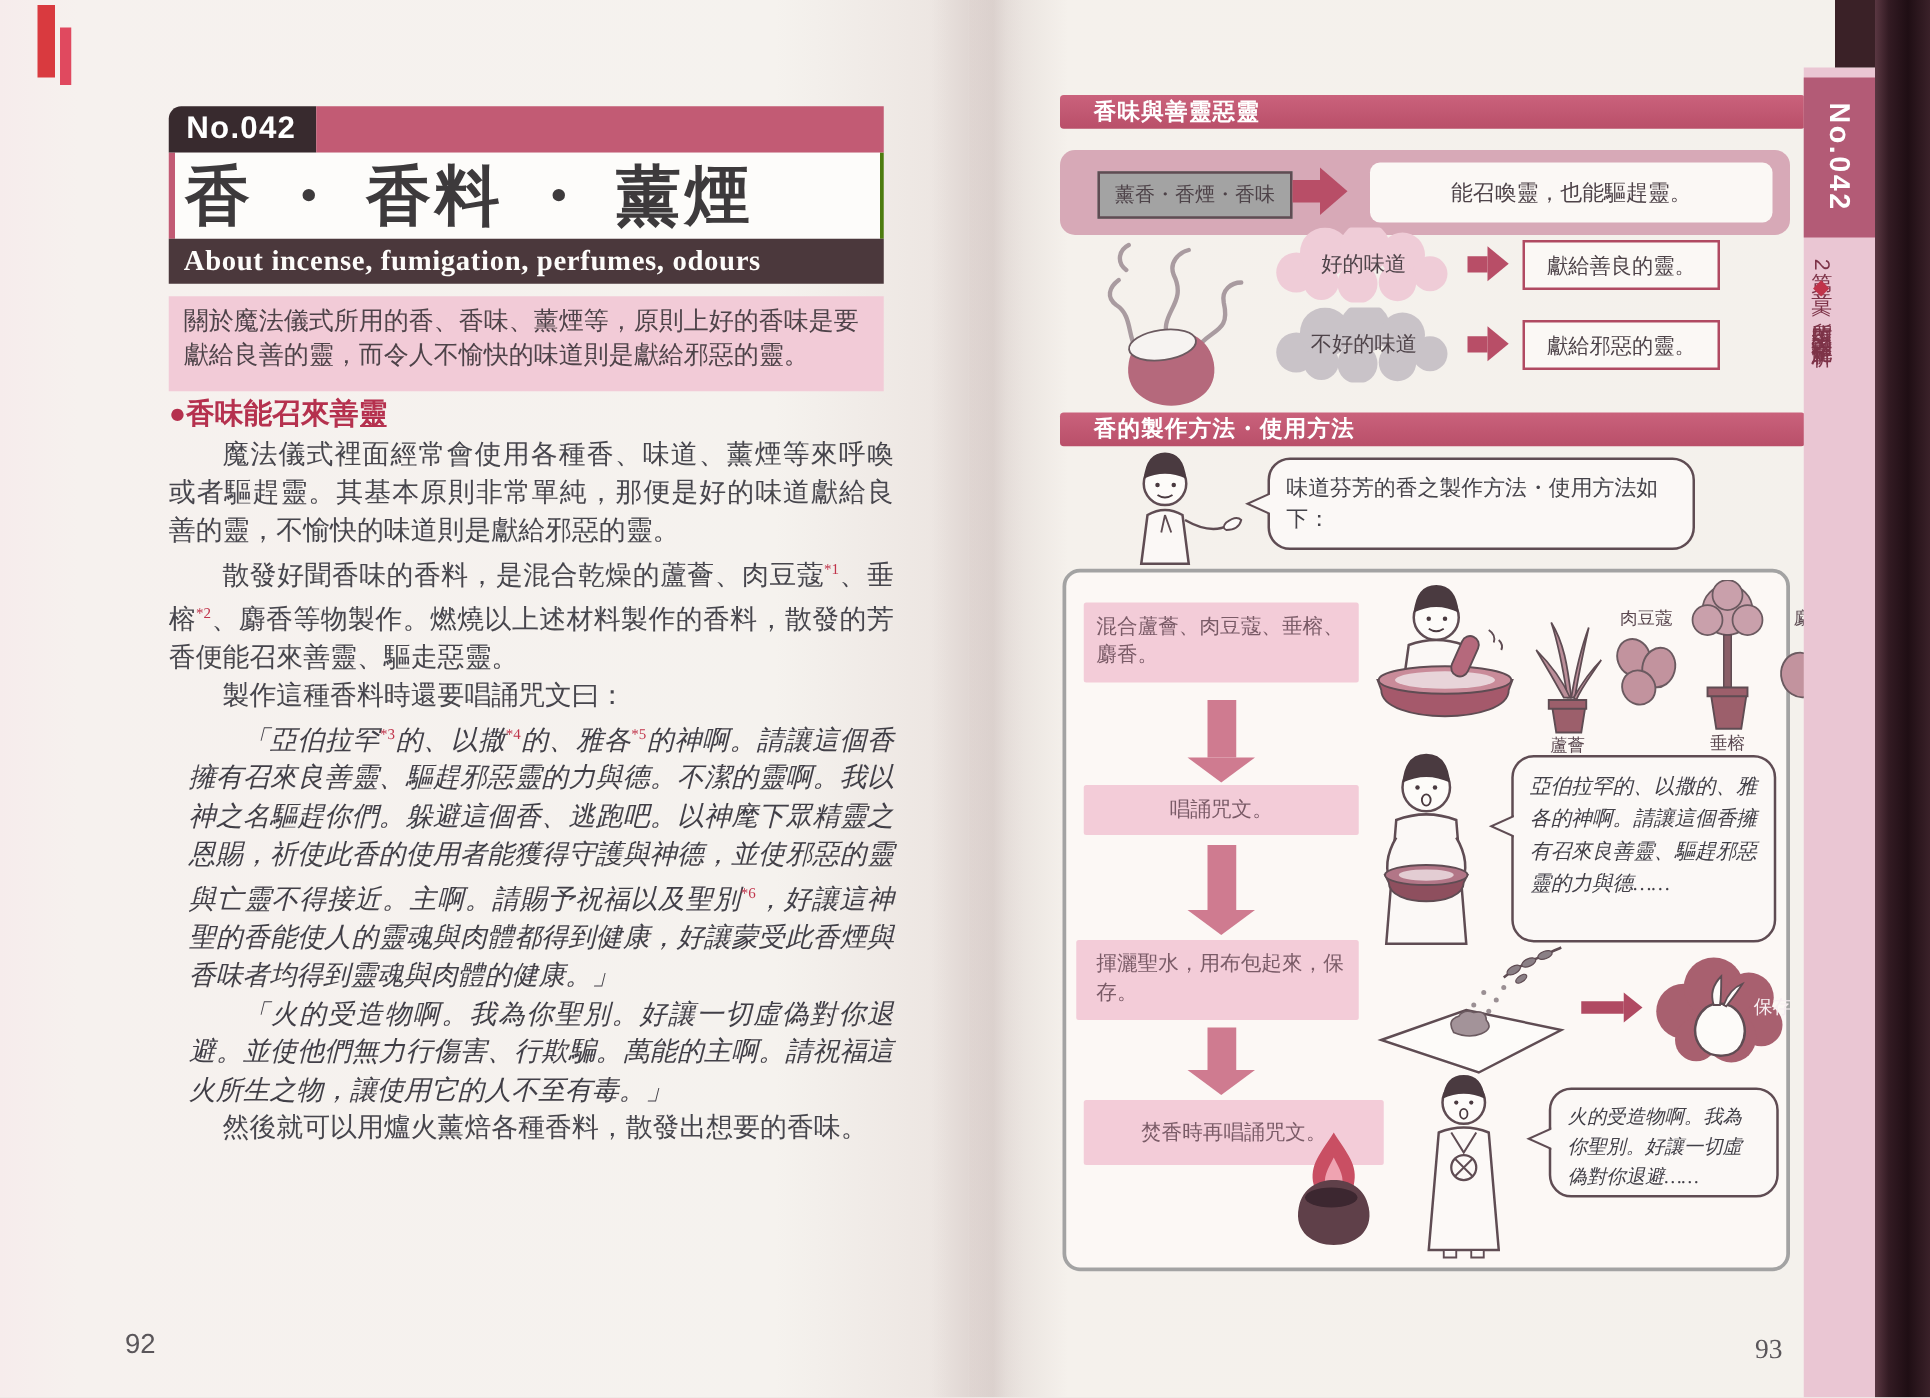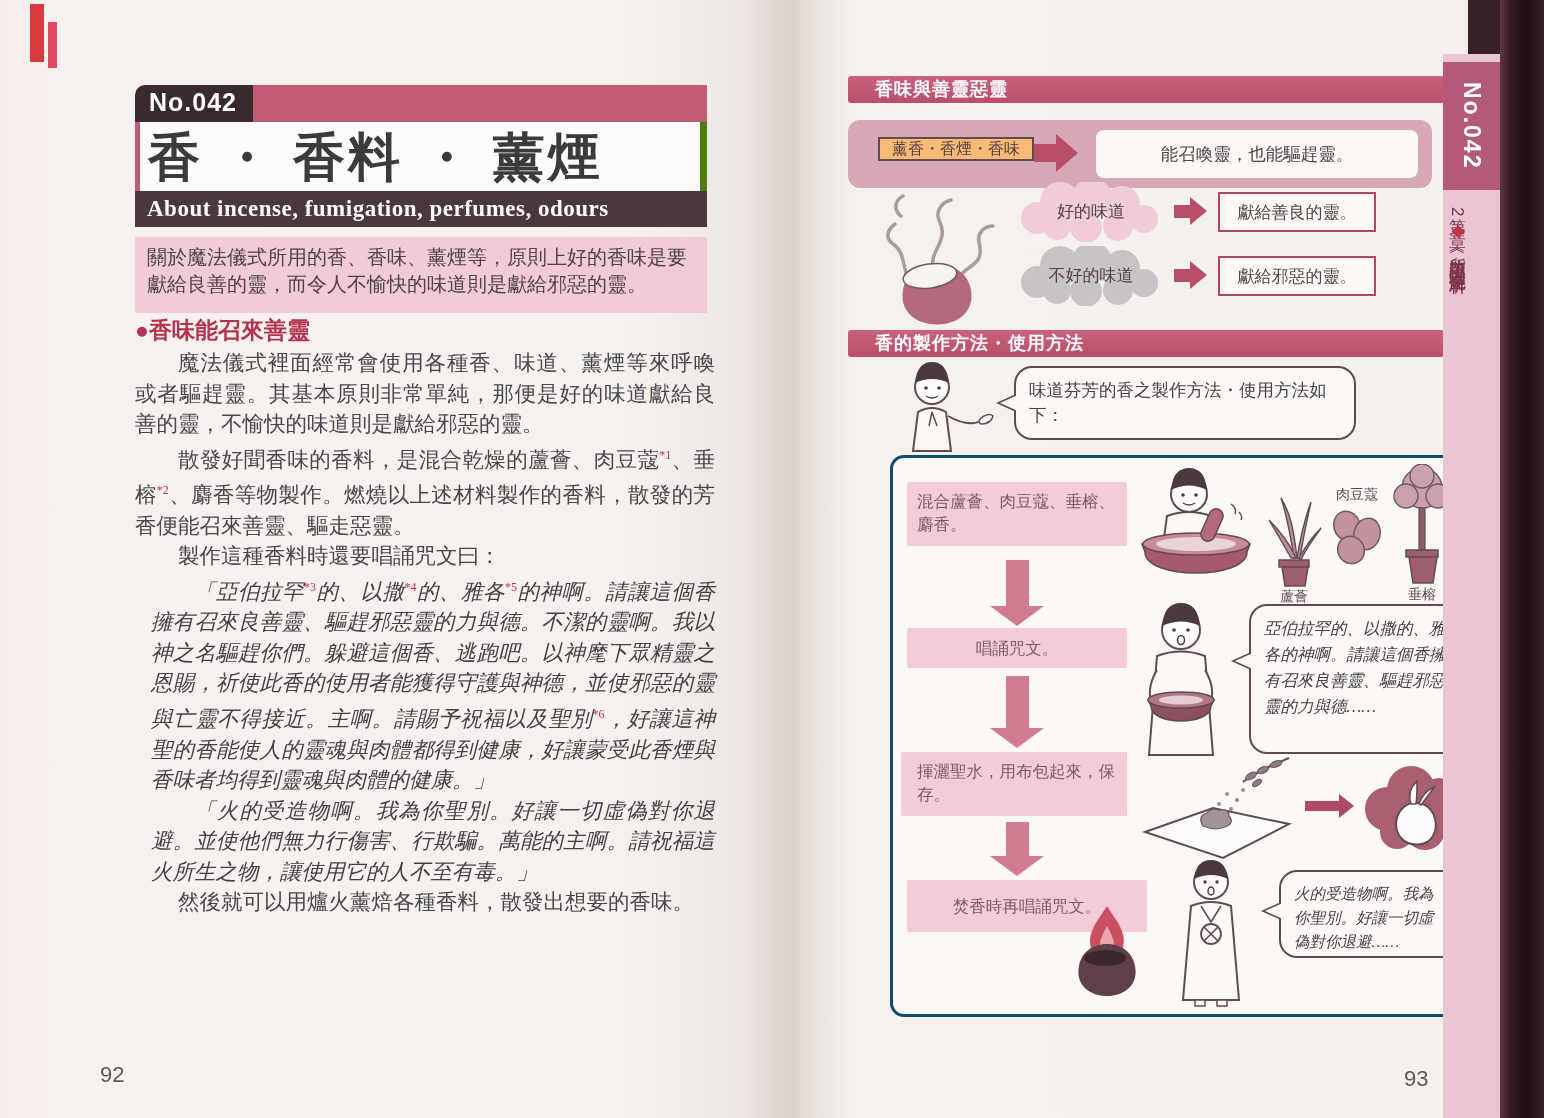--- a/index.html
+++ b/index.html
@@ -19,72 +19,72 @@
   .edge-corner{position:absolute;left:1468px;top:0;width:36px;height:54px;background:#3a2127;}
   .red-mark-1{position:absolute;left:30px;top:4px;width:14px;height:58px;background:#d93a3f;}
   .red-mark-2{position:absolute;left:48px;top:22px;width:9px;height:46px;background:#e0495f;}
 
   
   .hdr{position:absolute;left:135px;top:85px;width:572px;}
   .hdr-row1{display:flex;height:37px;}
   .hdr-badge{background:#382a2e;color:#fff;font-size:25px;font-weight:bold;
     padding:3px 16px 0 14px;border-top-left-radius:10px;letter-spacing:1px;}
   .hdr-rosebar{flex:1;background:#c25b74;}
-  .hdr-title-band{height:69px;background:#fdfcfa;border-left:5px solid #c25b74;border-right:7px solid #4d7c0f;
+  .hdr-title-band{height:69px;background:#fdfcfa;border-left:5px solid #c25b74;border-right:3px solid #4d7c0f;
     display:flex;align-items:center;padding-left:8px;}
   .hdr-title{font-size:52px;font-weight:bold;color:#3d3a3c;letter-spacing:3px;line-height:1;}
   .hdr-sub-band{height:36px;background:#4b383c;display:flex;align-items:center;padding-left:12px;}
   .hdr-sub{color:#fdfcfa;font-family:"Liberation Serif","DejaVu Serif",serif;
     font-weight:bold;font-size:23px;letter-spacing:.5px;}
   .intro-box{position:absolute;left:135px;top:237px;width:572px;height:76px;background:#f2cbd7;
     padding:7px 12px;font-size:20px;line-height:27px;color:#4e4349;}
   .section-heading{position:absolute;left:135px;top:315px;font-size:23px;font-weight:bold;color:#b5314e;}
 
   
   .body-col{position:absolute;left:135px;top:348px;width:580px;
     font-family:"Liberation Serif","DejaVu Serif",serif;}
   .para{font-size:21.5px;line-height:30.5px;color:#47464d;text-indent:2em;text-align:justify;}
   .para.quote{font-style:italic;color:#413f47;margin-left:16px;}
   .para sup.fn{color:#c0334a;font-size:12px;font-style:normal;}
   .pagenum{position:absolute;font-size:22px;color:#5a565a;}
   .pagenum-left{left:100px;top:1062px;}
-  .pagenum-right{left:1404px;top:1066px;}
+  .pagenum-right{left:1404px;top:1066px;font-family:Liberation Serif, serif;}
 
   
   .sec-bar{position:absolute;width:596px;height:27px;border-radius:3px;
     background:linear-gradient(to bottom,#ca627c 0%,#b94f69 100%);
     color:#fff;font-size:18px;font-weight:bold;line-height:27px;padding-left:27px;letter-spacing:1px;}
   .bordered-box{background:#fbf8f5;border:2px solid #b04a62;display:flex;align-items:center;justify-content:center;
     font-size:17px;color:#4e4349;}
   .h-arrow{position:absolute;display:flex;align-items:center;}
   .h-bar{height:13px;background:#b84e67;}
   .h-head{width:0;height:0;border-top:14px solid transparent;border-bottom:14px solid transparent;border-left:17px solid #b84e67;}
   .v-arrow{position:absolute;width:54px;}
   .v-bar{width:23px;margin:0 auto;background:#cf7b90;}
   .v-head{width:0;height:0;margin:0 auto;border-left:27px solid transparent;border-right:27px solid transparent;border-top:20px solid #cf7b90;}
 
   
   .band{position:absolute;left:848px;top:120px;width:584px;height:68px;background:#d7a9b7;border-radius:12px;}
-  .src-box{position:absolute;left:30px;top:17px;width:156px;height:24px;background:#fdba74;border:2px solid #5f4c53;
+  .src-box{position:absolute;left:30px;top:17px;width:156px;height:38px;background:#a3a3a3;border:2px solid #5f4c53;
     display:flex;align-items:center;justify-content:center;font-size:16px;color:#4e4349;}
   .effect-box{position:absolute;left:248px;top:10px;width:322px;height:48px;background:#fbf8f5;border-radius:8px;
     display:flex;align-items:center;justify-content:center;font-size:17.5px;color:#4e4349;}
   .cloud{position:absolute;width:158px;height:60px;}
   .cloud svg{position:absolute;left:0;top:0;width:100%;height:100%;}
   .cloud-label{position:absolute;left:0;top:0;width:100%;height:100%;display:flex;align-items:center;justify-content:center;
     font-size:17px;color:#4e4349;padding-bottom:2px;}
 
   
   .bubble{position:absolute;background:#fbf8f6;border:2.5px solid #5f4c53;border-radius:18px;
     padding:10px 13px;font-size:17.5px;line-height:25px;color:#45434a;}
   .bubble-tail{position:absolute;width:0;height:0;border-top:9px solid transparent;border-bottom:9px solid transparent;}
   .tail-outer{border-right:20px solid #5f4c53;left:-20px;}
   .tail-inner{border-right:20px solid #fbf8f6;left:-16px;}
   .flow{position:absolute;left:850px;top:455px;width:582px;height:562px;background:#fcf8f5;
-    border:3px solid #0c4a6e;border-radius:14px;margin-left:40px;}
+    border:3px solid #a3a3a3;border-radius:14px;}
   .step-box{position:absolute;background:#f3ccd8;color:#7a5b67;font-size:16.5px;line-height:23px;
     padding:8px 10px;border-radius:2px;}
   .step-box.center{display:flex;align-items:center;justify-content:center;padding:0;}
   .ing{position:absolute;display:flex;flex-direction:column;align-items:center;}
   .ing-label{font-size:14px;color:#5c4a52;}
   .kai{font-family:"Liberation Serif","DejaVu Serif",serif;font-style:italic;font-size:16.5px;line-height:26px;color:#413f47;}
   .keep-tag{position:absolute;color:#f7eef1;font-size:15px;}
 
   
   .side-strip{position:absolute;left:1443px;top:54px;width:57px;height:1064px;background:#eac6d3;}

